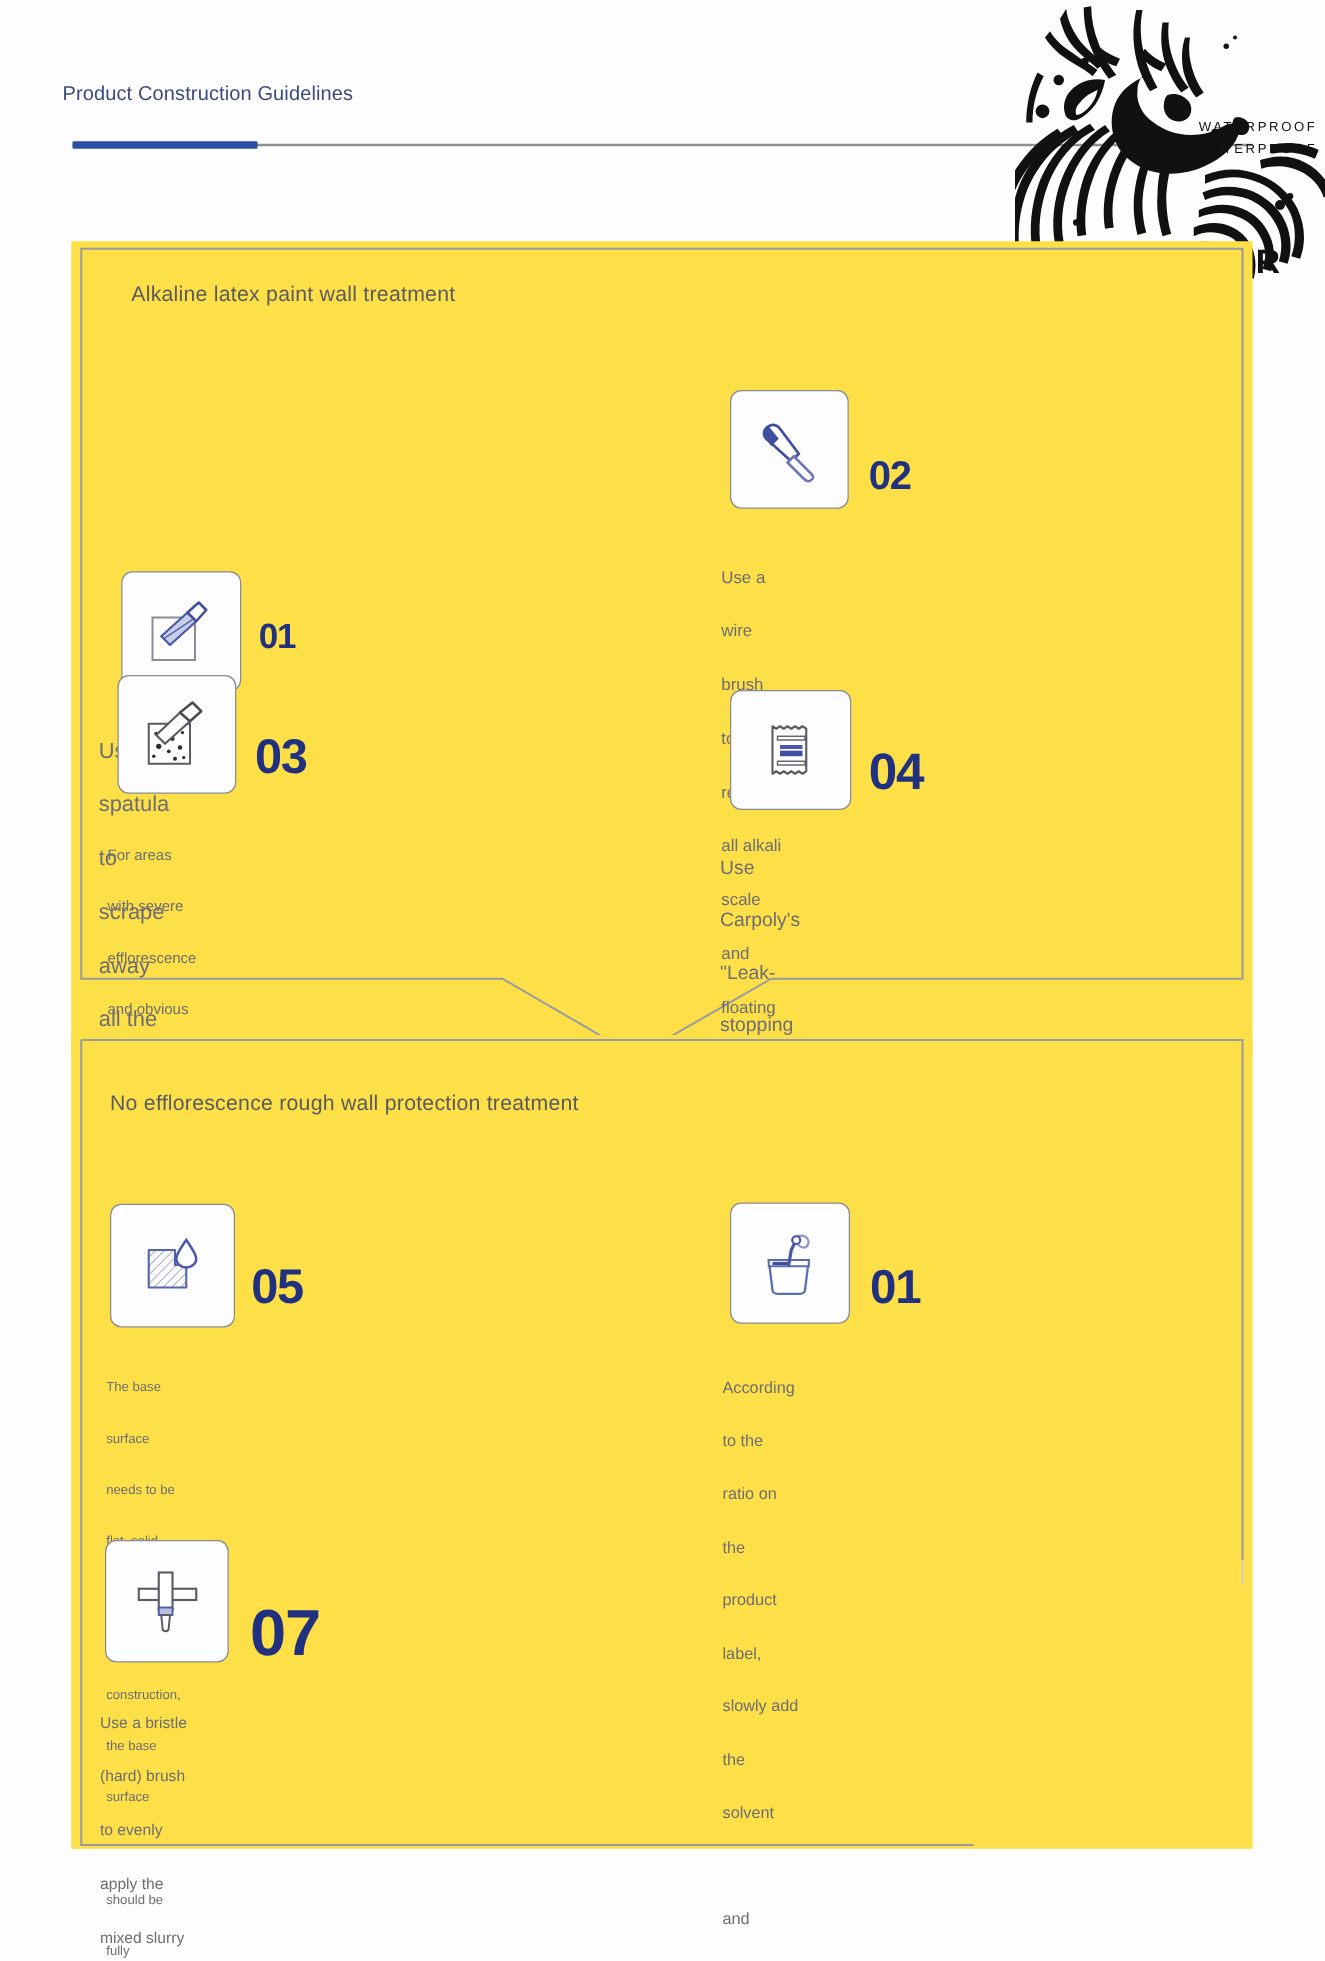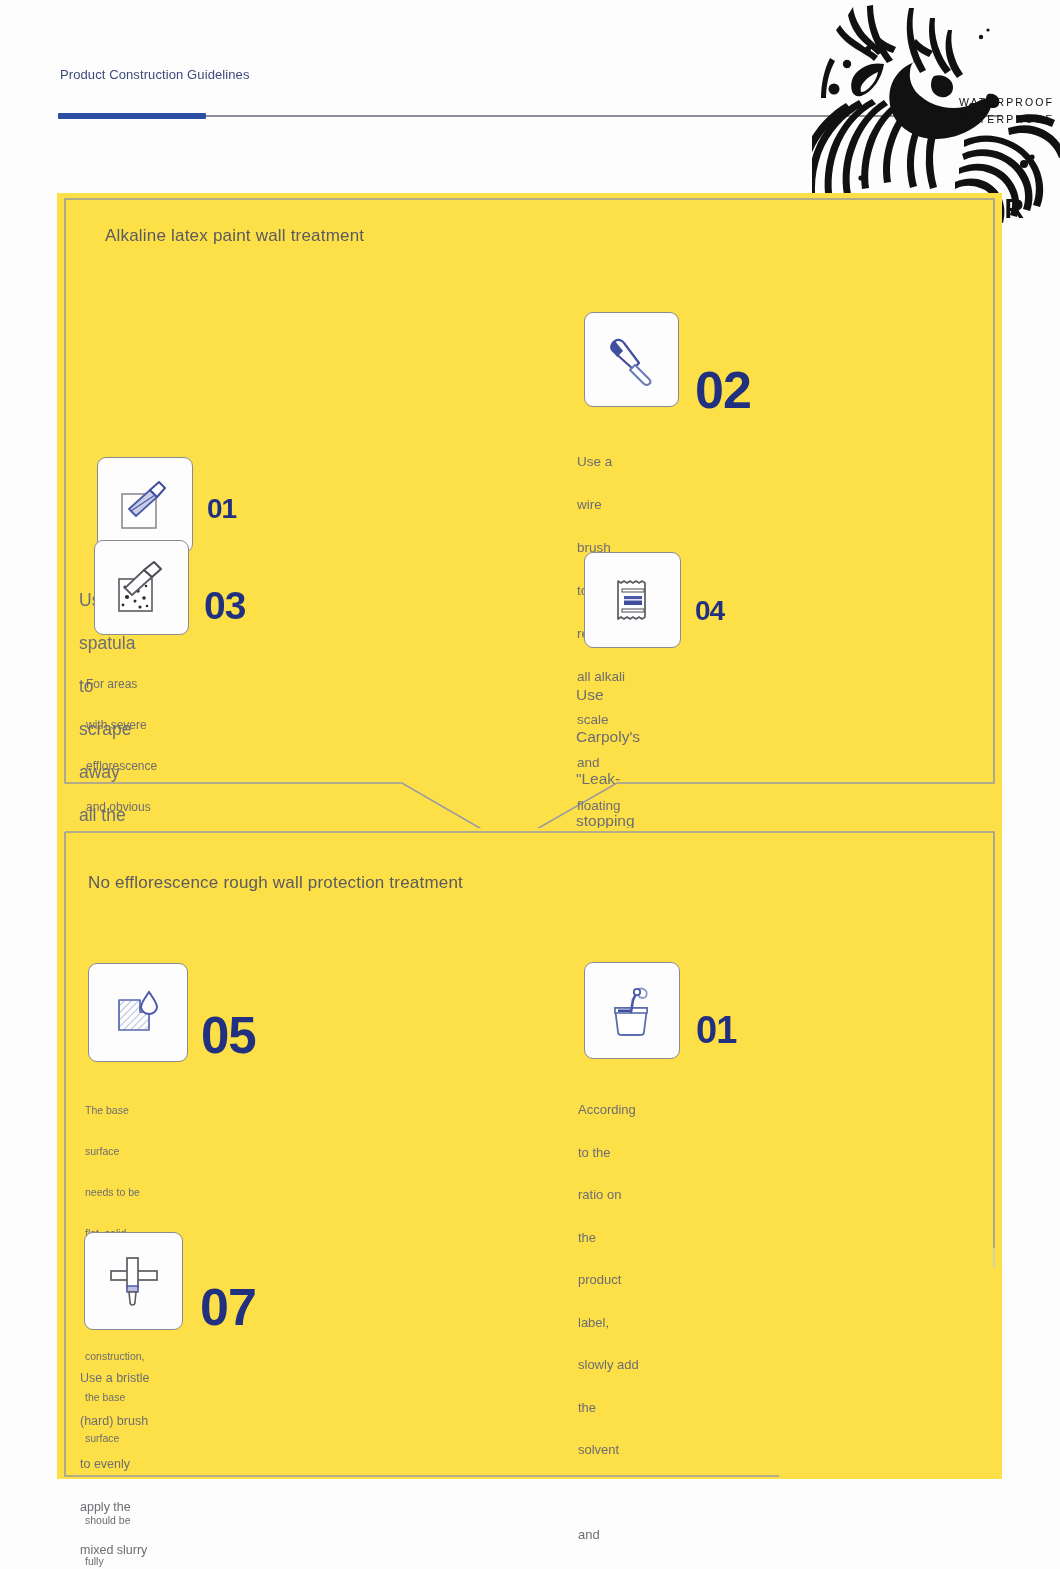--- a/index.html
+++ b/index.html
@@ -13,23 +13,23 @@
   .page {
     position: relative;
     width: 1060px;
     height: 1569px;
     background: #fdfdfd;
   }
 
   
   .header-title {
     position: absolute;
-    left: 60px;
+    left: 50px;
     top: 67px;
-    font-size: 13px;
+    font-size: 16px;
     color: #3b4a7a;
     letter-spacing: 0.1px;
     white-space: nowrap;
   }
   .rule-wrap {
     position: absolute;
     left: 58px;
     top: 113px;
     width: 944px;
     height: 6px;
@@ -147,36 +147,36 @@
   }
 
   
   .s01 { left: 40px; top: 264px; }
   .s01 .icon-box { width: 96px; height: 96px; }
   .s01 .num { left: 110px; top: 38px; font-size: 28px; }
   .s01 .desc { left: -18px; top: 122px; font-size: 17.5px; line-height: 43px; }
 
   .s02 { left: 527px; top: 119px; }
   .s02 .icon-box { width: 95px; height: 95px; }
-  .s02 .num { left: 111px; top: 52px; font-size: 52px; }
+  .s02 .num { left: 111px; top: 52px; font-size: 32px; }
   .s02 .desc { left: -7px; top: 128px; font-size: 13.5px; line-height: 43px; }
 
   .s03 { left: 37px; top: 347px; }
   .s03 .icon-box { width: 95px; height: 95px; }
   .s03 .num { left: 110px; top: 46px; font-size: 39px; text-align: right; }
   .s03 .desc { left: -8px; top: 124px; font-size: 12px; line-height: 41px; }
 
   .s04 { left: 527px; top: 359px; }
   .s04 .icon-box { width: 97px; height: 96px; }
-  .s04 .num { left: 111px; top: 45px; font-size: 28px; }
+  .s04 .num { left: 111px; top: 45px; font-size: 41px; }
   .s04 .desc { left: -8px; top: 122px; font-size: 15.5px; line-height: 42px; }
 
   .s05 { left: 31px; top: 135px; }
   .s05 .icon-box { width: 100px; height: 99px; }
-  .s05 .num { left: 113px; top: 47px; font-size: 51px; }
+  .s05 .num { left: 113px; top: 47px; font-size: 39px; }
   .s05 .desc { left: -3px; top: 127px; font-size: 10.5px; line-height: 41px; }
 
   .s06 { left: 527px; top: 134px; }
   .s06 .icon-box { width: 96px; height: 97px; }
   .s06 .num { left: 112px; top: 49px; font-size: 38px; }
   .s06 .desc { left: -6px; top: 127px; font-size: 13px; line-height: 42.5px; }
 
   .s07 { left: 27px; top: 404px; }
   .s07 .icon-box { width: 99px; height: 98px; }
   .s07 .num { left: 116px; top: 49px; font-size: 52px; }

